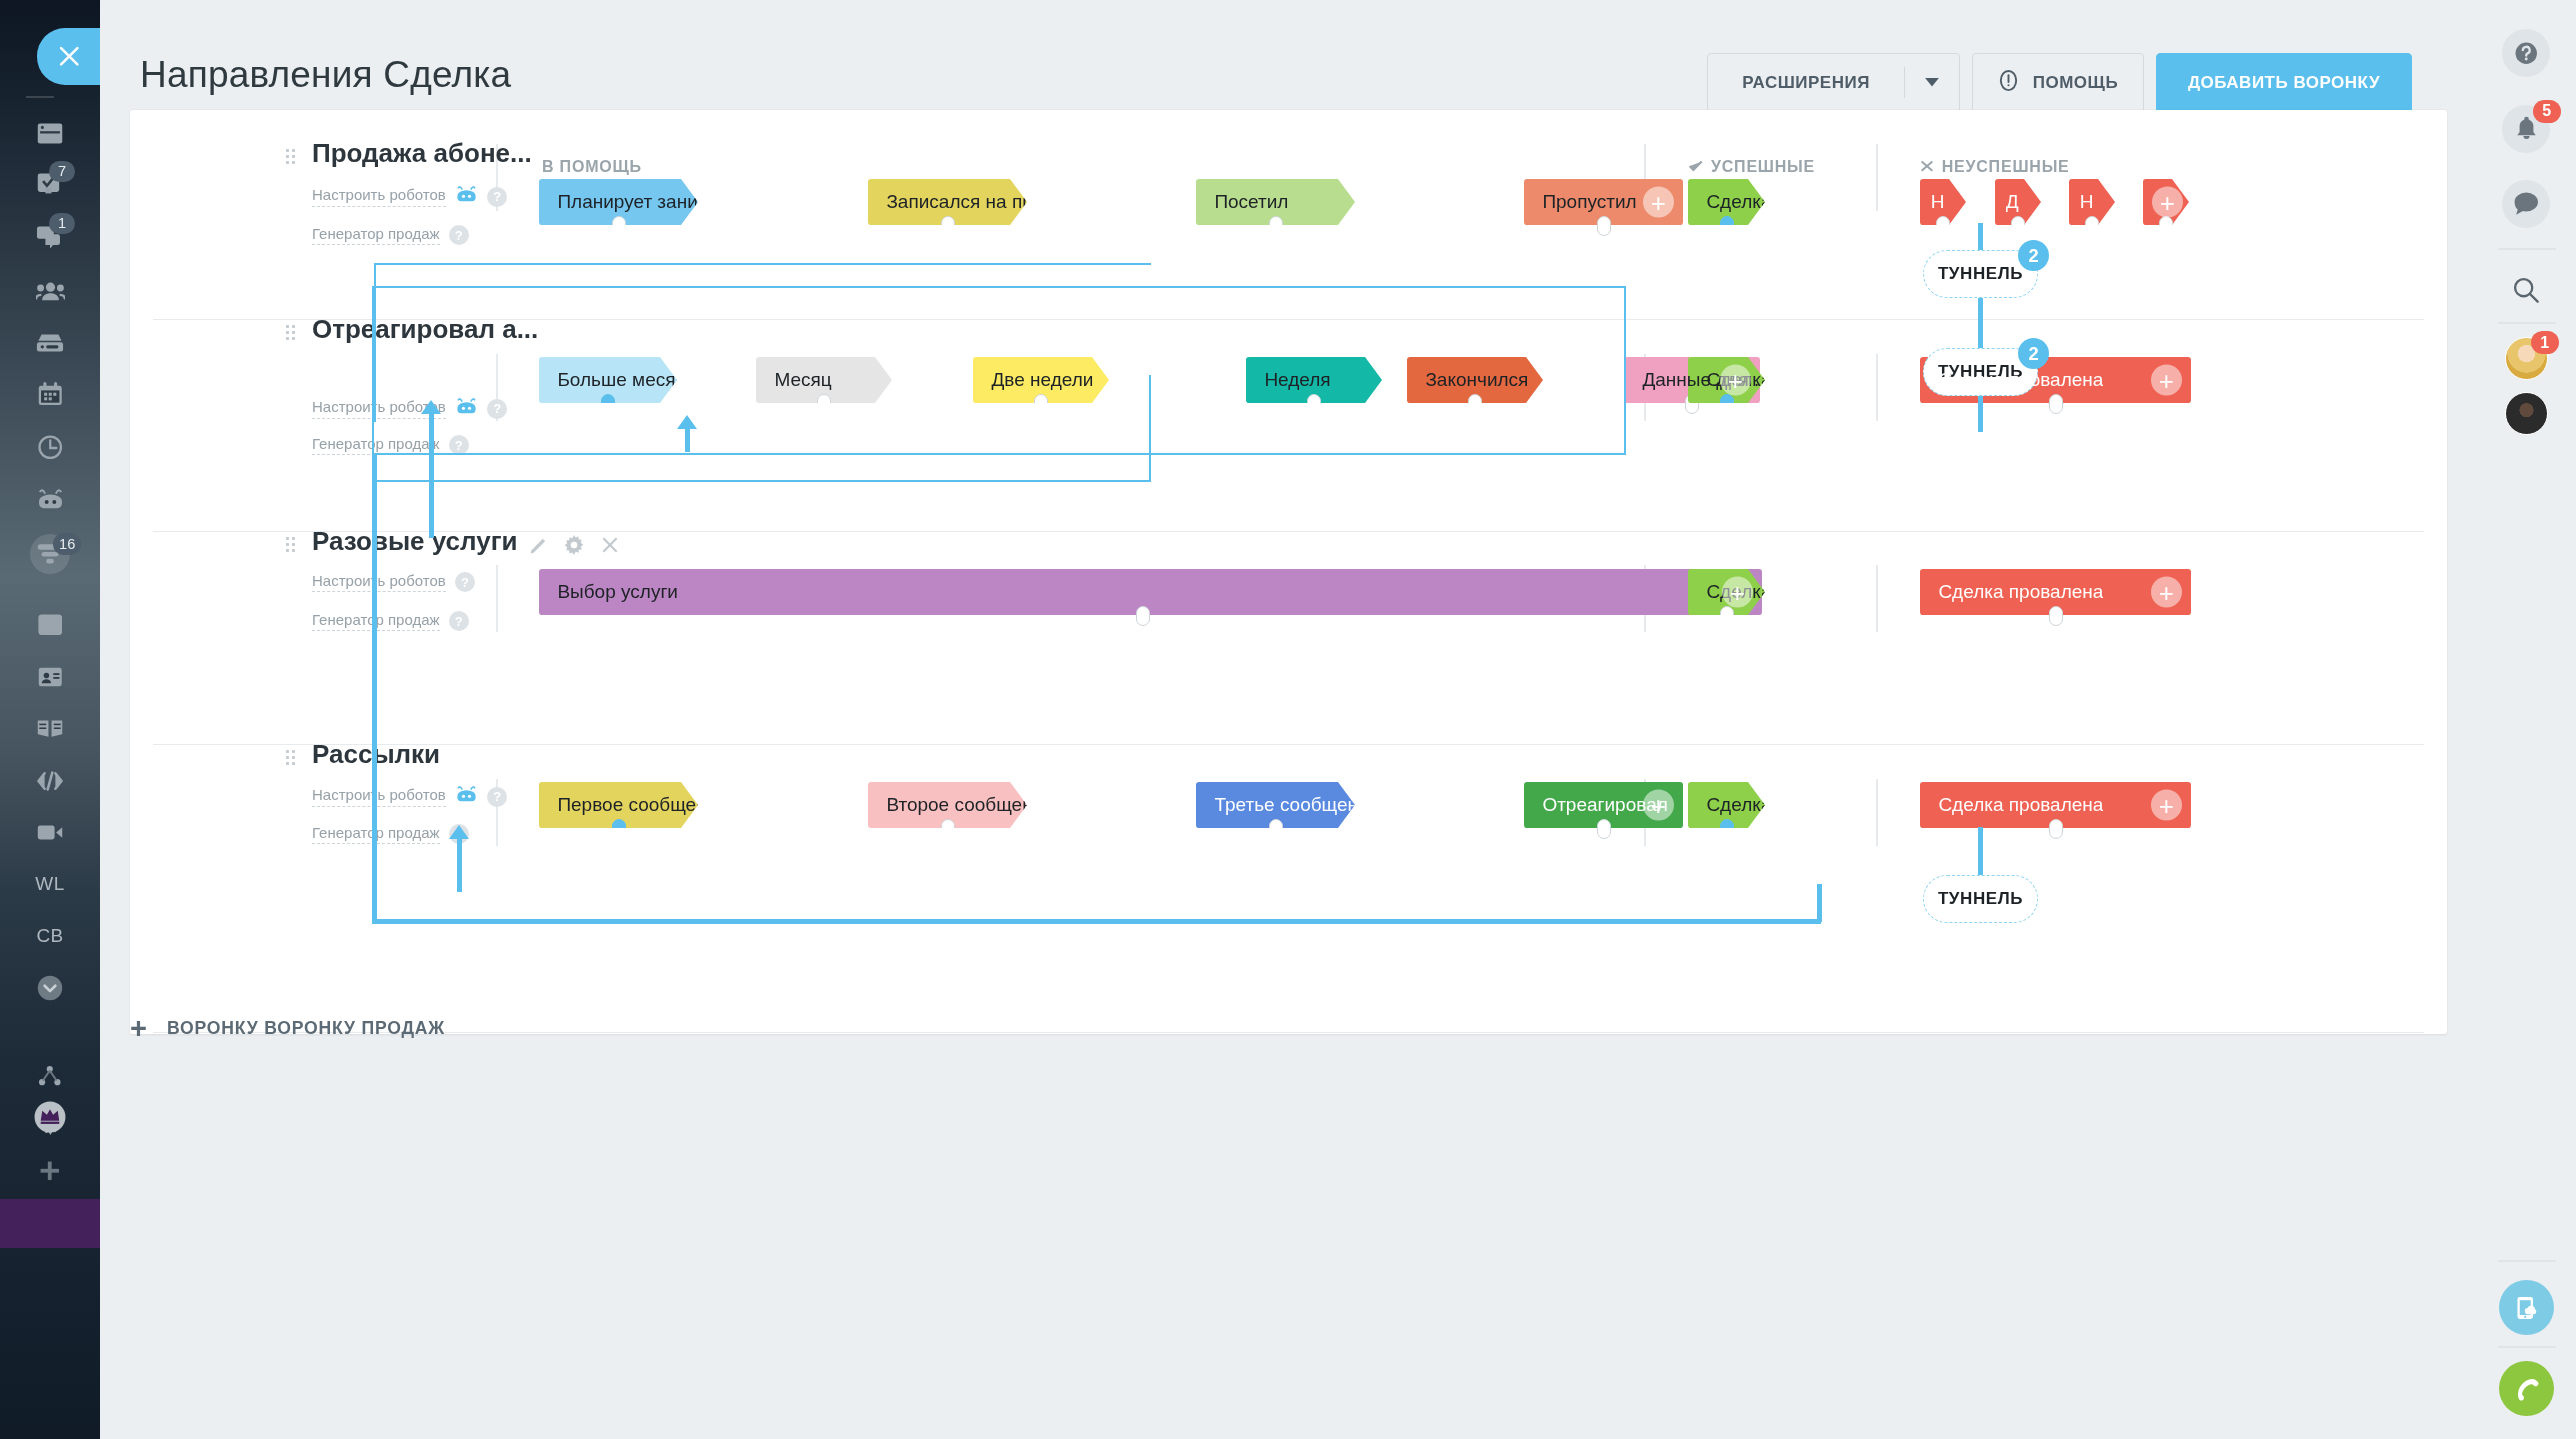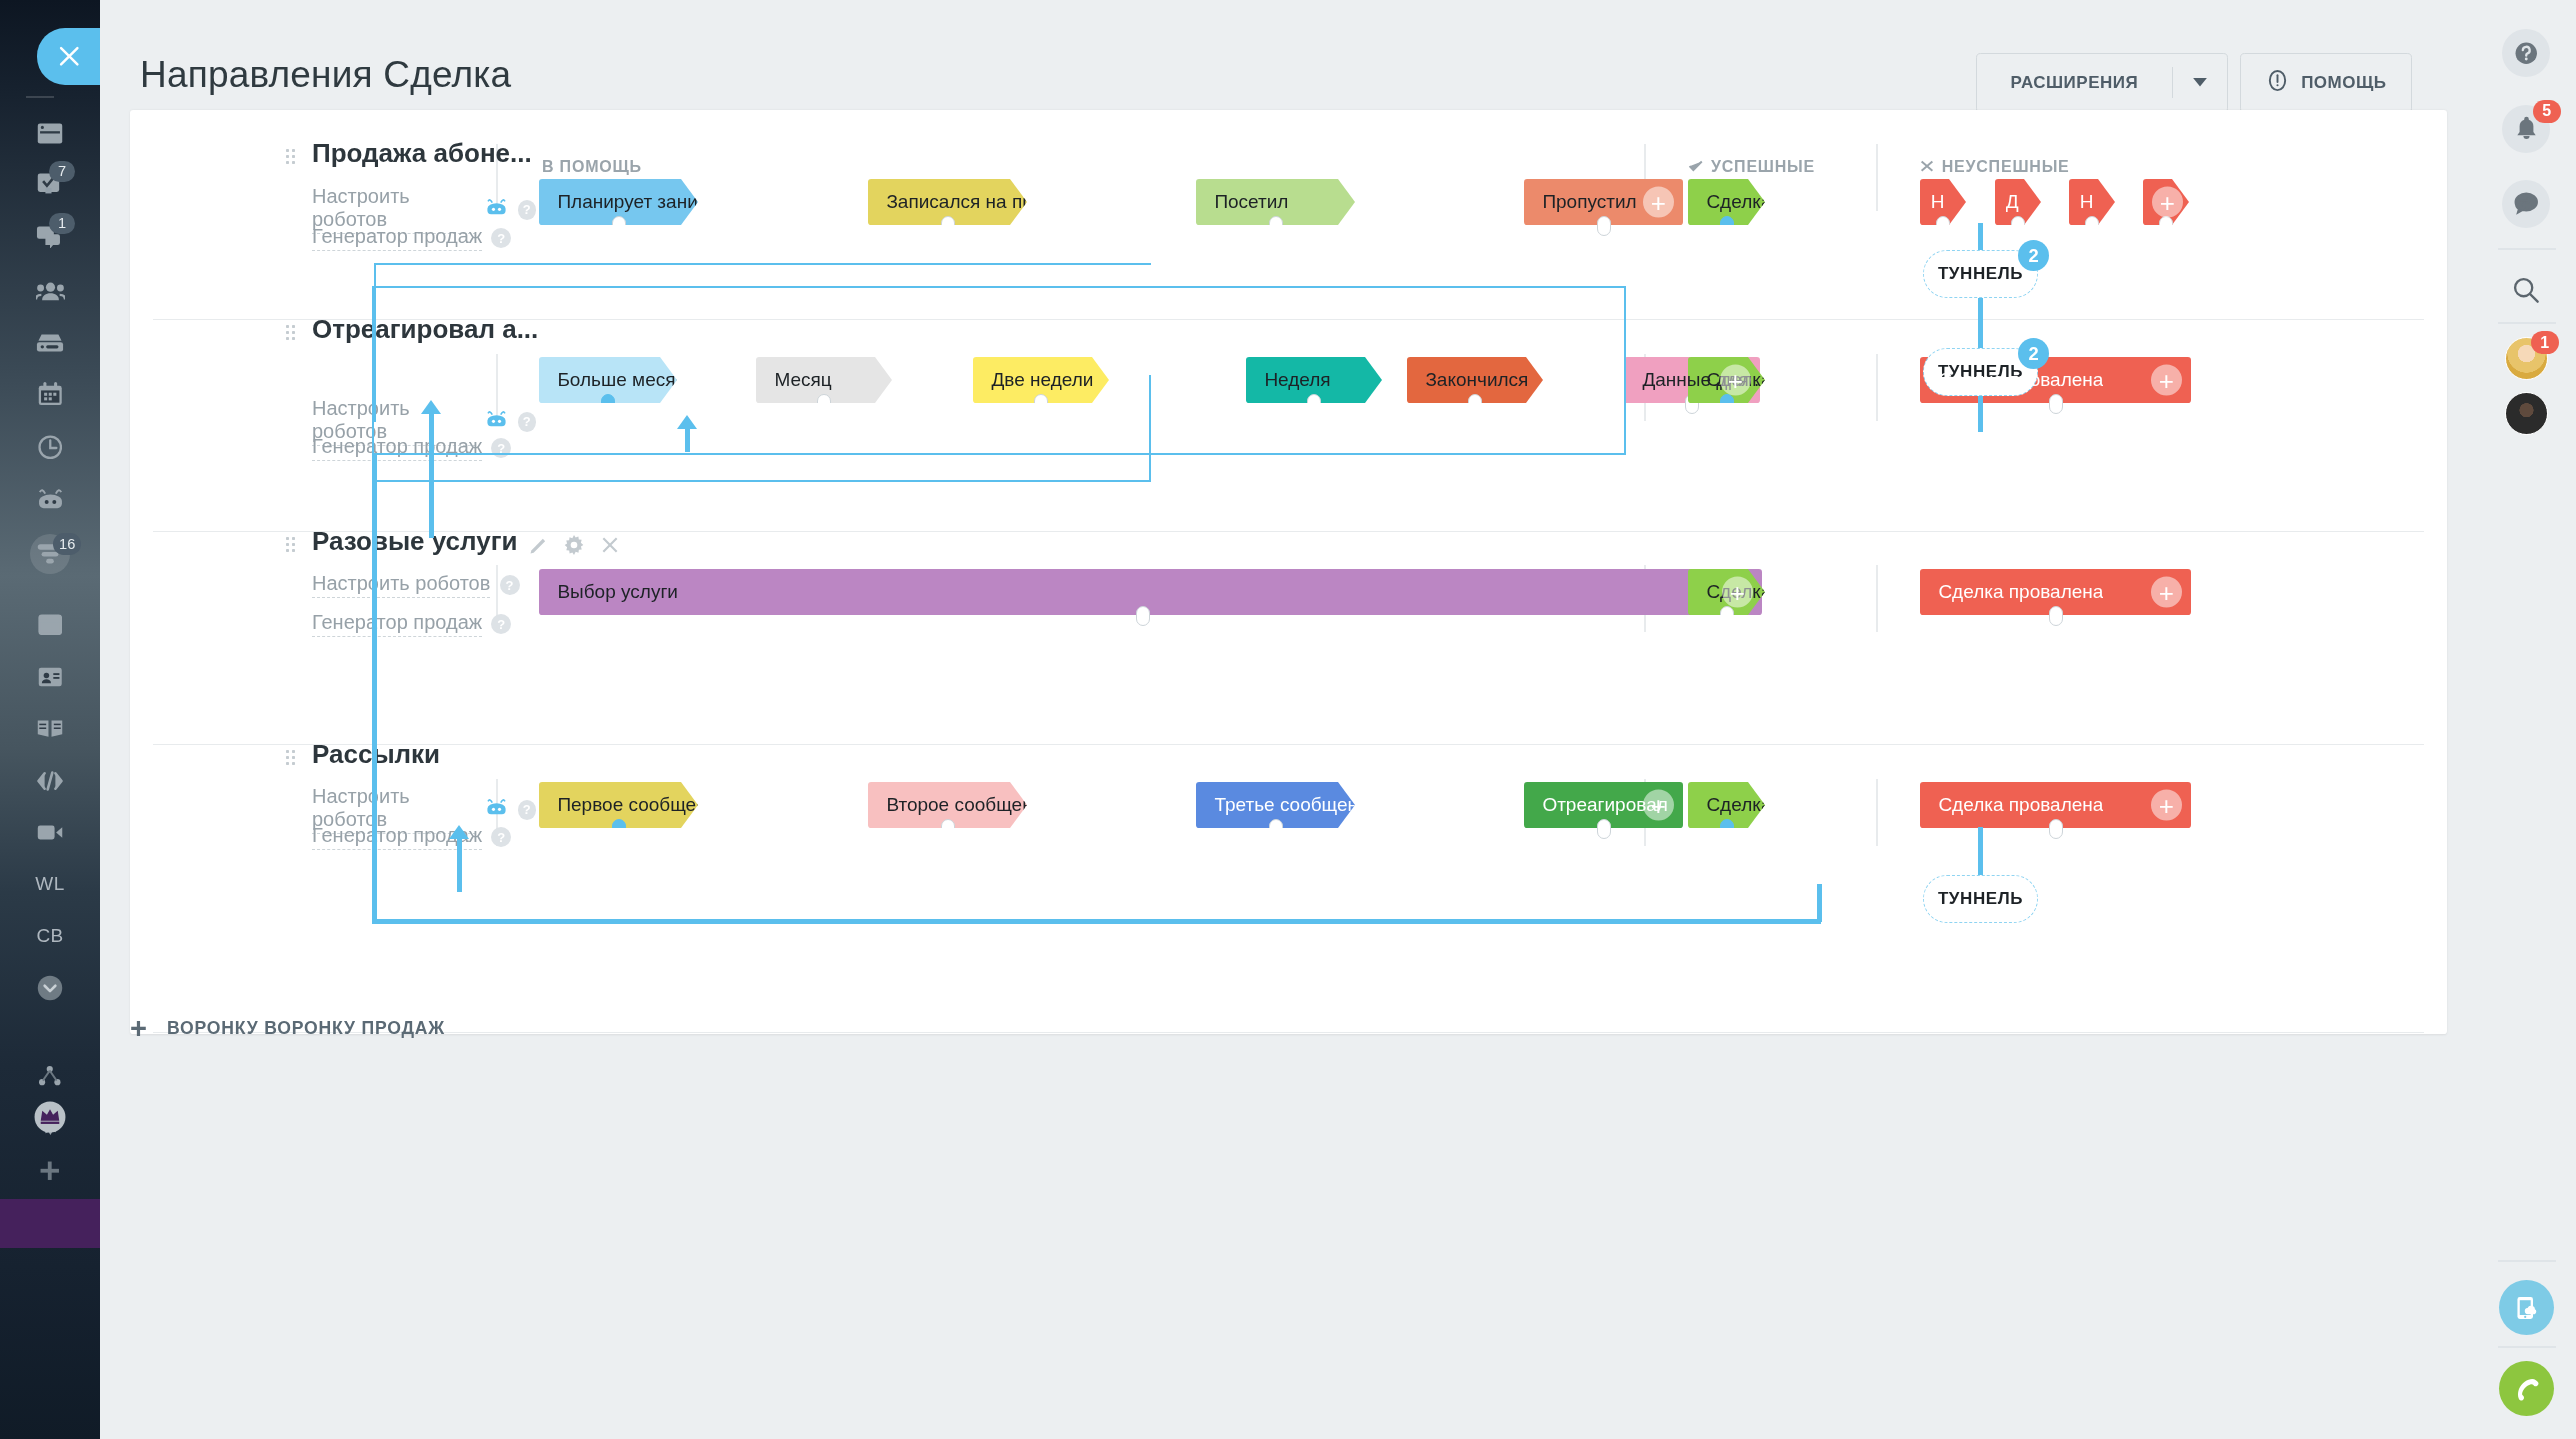--- a/index.html
+++ b/index.html
@@ -105,21 +105,21 @@
   .pipe-name {
     position: absolute; left: 182px; top: -6.1px;
     font-size: 26px; font-weight: 700; color: #2d363c; white-space: nowrap;
   }
   .pipe-acts { position: absolute; top: 3.1px; display: flex; gap: 15.3px; align-items: center; }
   .pipe-acts svg { fill: #c3cacf; }
   .sub-line {
     position: absolute; left: 182px; display: flex; align-items: center; gap: 9.2px;
   }
   .sub-link {
-    font-size: 20px; color: #97a1a8;
+    font-size: 15px; color: #97a1a8;
     border-bottom: 1.5px dashed #ced5d9; padding-bottom: 2.3px;
   }
   .robot-emoji { font-size: 20px; }
   .qmark {
     width: 20px; height: 20px; border-radius: 50%;
     background: #dde2e6; color: #fff; font-size: 13px; font-weight: 700;
     display: flex; align-items: center; justify-content: center;
   }
   .col-sep {
     position: absolute; width: 1.5px; background: #e8ebed;
@@ -461,20 +461,21 @@
     <div class="btn btn-help" data-name="help-button">
       <span data-name="exclamation-circle-icon">
         <svg viewBox="0 0 24 24" fill="none" stroke="#4f5d68" stroke-width="2">
             <ellipse cx="12" cy="12" rx="8" ry="10"></ellipse>
             <path d="M12 6.5v7" stroke-linecap="round"></path>
             <circle cx="12" cy="17" r="1.1" fill="#4f5d68" stroke="none"></circle>
           </svg>
       </span>
       <span data-name="help-label">ПОМОЩЬ</span>
     </div>
+    <div class="btn btn-primary" data-name="add-funnel-button">ДОБАВИТЬ ВОРОНКУ</div>
   </div>
 </div>
 
 <div class="card" data-name="funnels-card">
 
   <div class="col-sep" style="left:366px;top:34px;height:67px" data-name="column-divider"></div>
   <div class="col-sep" style="left:1514px;top:34px;height:67px" data-name="column-divider"></div>
   <div class="col-sep" style="left:1746px;top:34px;height:67px" data-name="column-divider"></div>
   <div class="col-sep" style="left:366px;top:244px;height:67px" data-name="column-divider"></div>
   <div class="col-sep" style="left:1514px;top:244px;height:67px" data-name="column-divider"></div>

